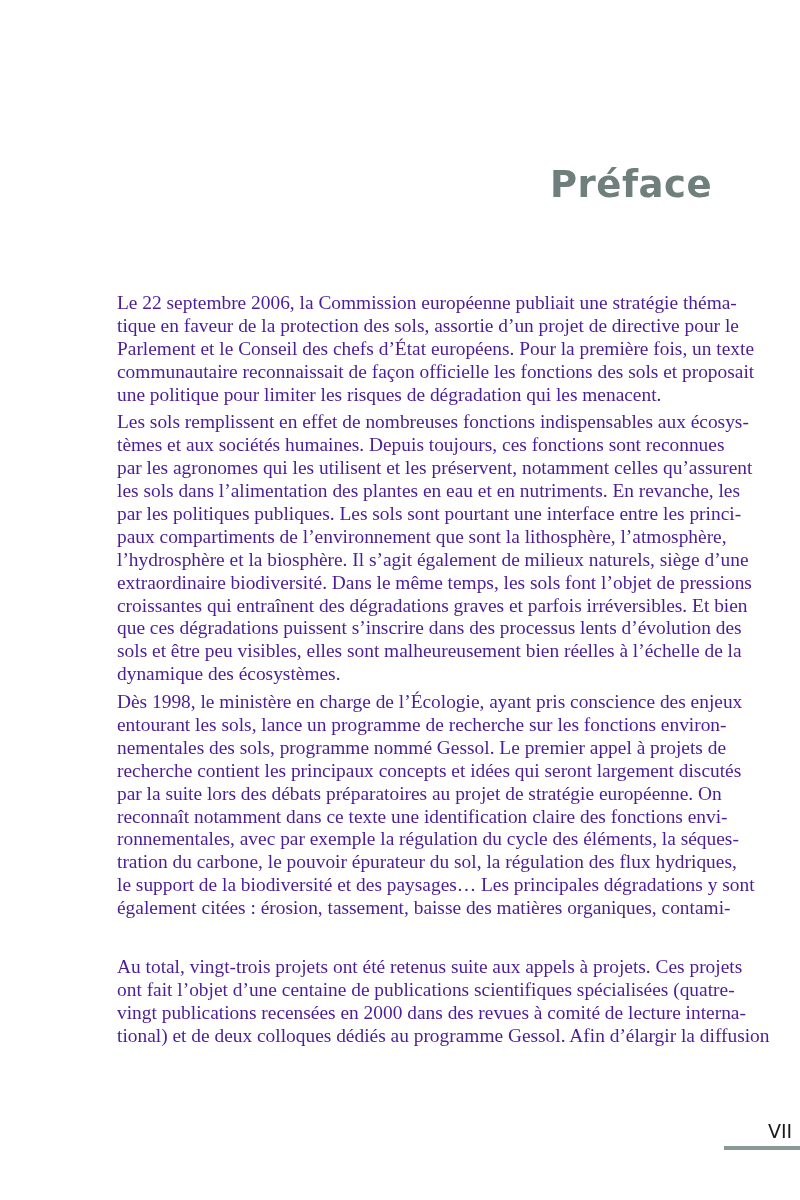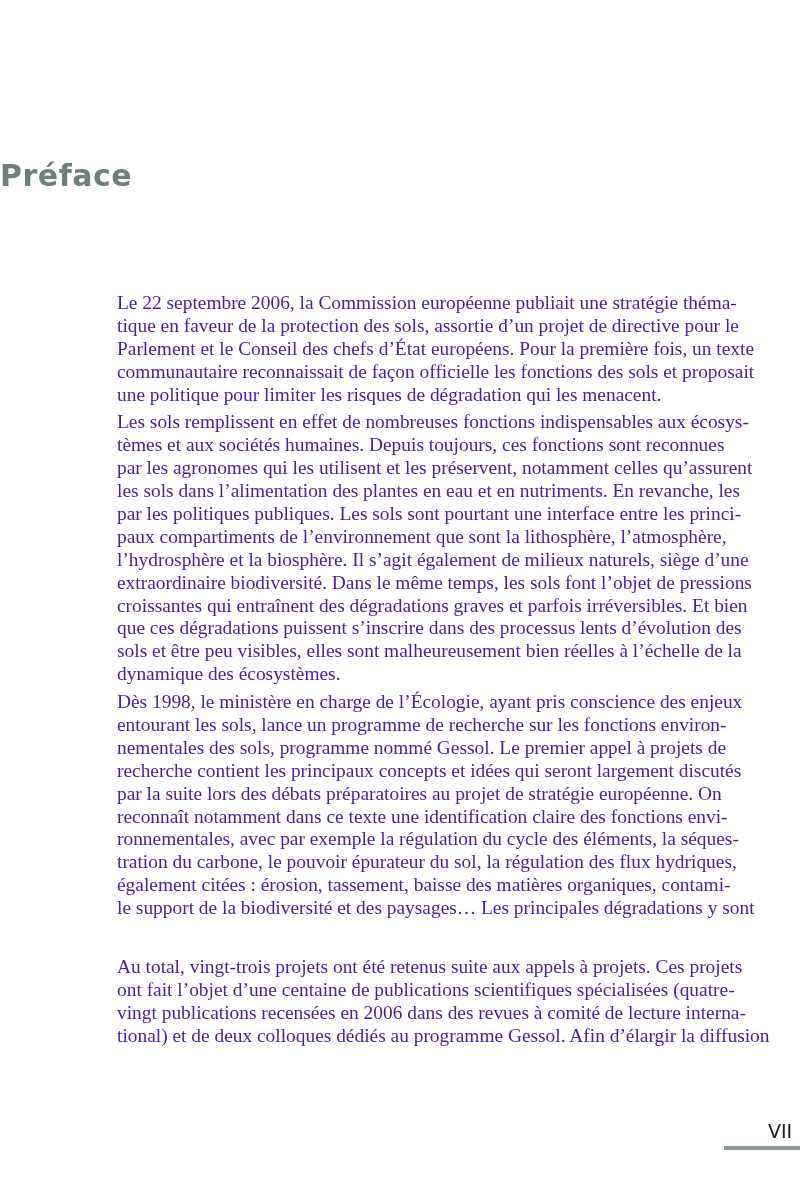--- a/index.html
+++ b/index.html
@@ -1,21 +1,21 @@
 <!DOCTYPE html>
 <html><head>
 <meta charset="utf-8">
 <style>
   html, body { margin:0; padding:0; background:#ffffff; }
   body { width:800px; height:1200px; position:relative; overflow:hidden; }
   .title {
     position:absolute; left:0; width:712px; top:138px;
-    text-align:left;
+    text-align:right;
     font-family:"DejaVu Sans", sans-serif; font-weight:bold;
-    font-size:30px; color:#6f7f7c; letter-spacing:0.5px;
+    font-size:37px; color:#6f7f7c; letter-spacing:0.5px;
   }
   .body-text {
     position:absolute; left:117px; width:590px; top:292px;
     font-family:"Liberation Serif", serif; font-size:19.4px; color:#4c1d95;
   }
   .line {
     height:22.9px; line-height:22.9px; white-space:nowrap;
     text-align:justify; text-align-last:justify;
   }
   .line.last { text-align-last:left; }
@@ -58,25 +58,25 @@
   </div>
   <div class="para gap">
     <div class="line">Dès 1998, le ministère en charge de l’Écologie, ayant pris conscience des enjeux</div>
     <div class="line">entourant les sols, lance un programme de recherche sur les fonctions environ-</div>
     <div class="line">nementales des sols, programme nommé Gessol. Le premier appel à projets de</div>
     <div class="line">recherche contient les principaux concepts et idées qui seront largement discutés</div>
     <div class="line">par la suite lors des débats préparatoires au projet de stratégie européenne. On</div>
     <div class="line">reconnaît notamment dans ce texte une identification claire des fonctions envi-</div>
     <div class="line">ronnementales, avec par exemple la régulation du cycle des éléments, la séques-</div>
     <div class="line">tration du carbone, le pouvoir épurateur du sol, la régulation des flux hydriques,</div>
+    <div class="line">le support de la biodiversité et des paysages… Les principales dégradations y sont</div>
     <div class="line">également citées : érosion, tassement, baisse des matières organiques, contami-</div>
-    <div class="line">le support de la biodiversité et des paysages… Les principales dégradations y sont</div>
   </div>
   <div class="para">
     <div class="line">Au total, vingt-trois projets ont été retenus suite aux appels à projets. Ces projets</div>
     <div class="line">ont fait l’objet d’une centaine de publications scientifiques spécialisées (quatre-</div>
-    <div class="line">vingt publications recensées en 2006 dans des revues à comité de lecture interna-</div>
+    <div class="line">vingt publications recensées en 2000 dans des revues à comité de lecture interna-</div>
     <div class="line">tional) et de deux colloques dédiés au programme Gessol. Afin d’élargir la diffusion</div>
   </div>
 </div>
 
 <div class="folio">VII</div>
 <div class="folio-rule"></div>
 
 </body></html>

